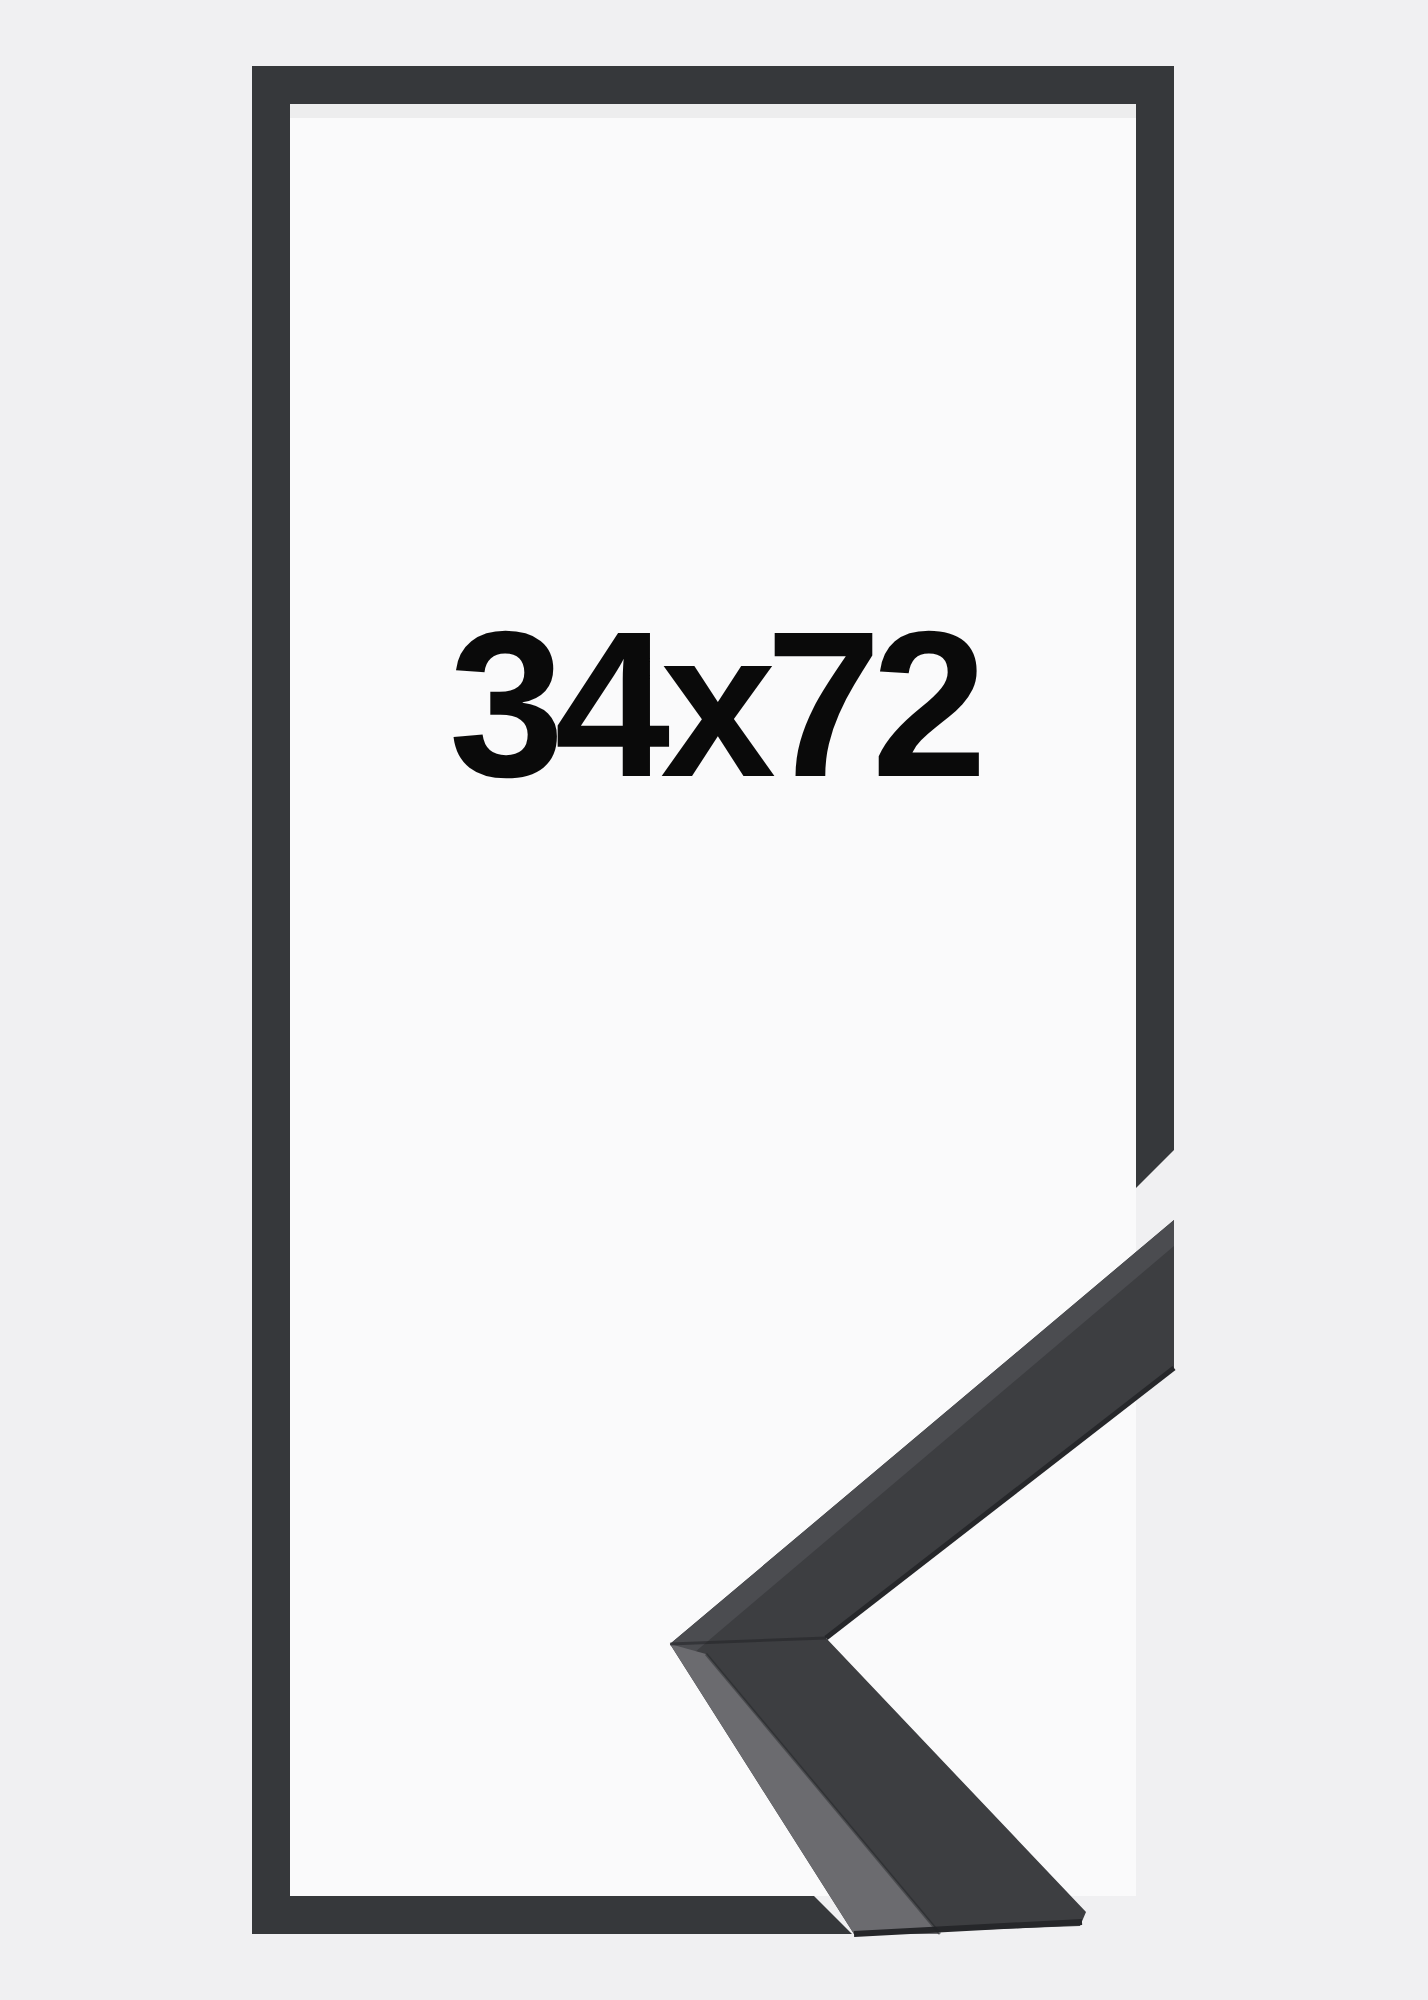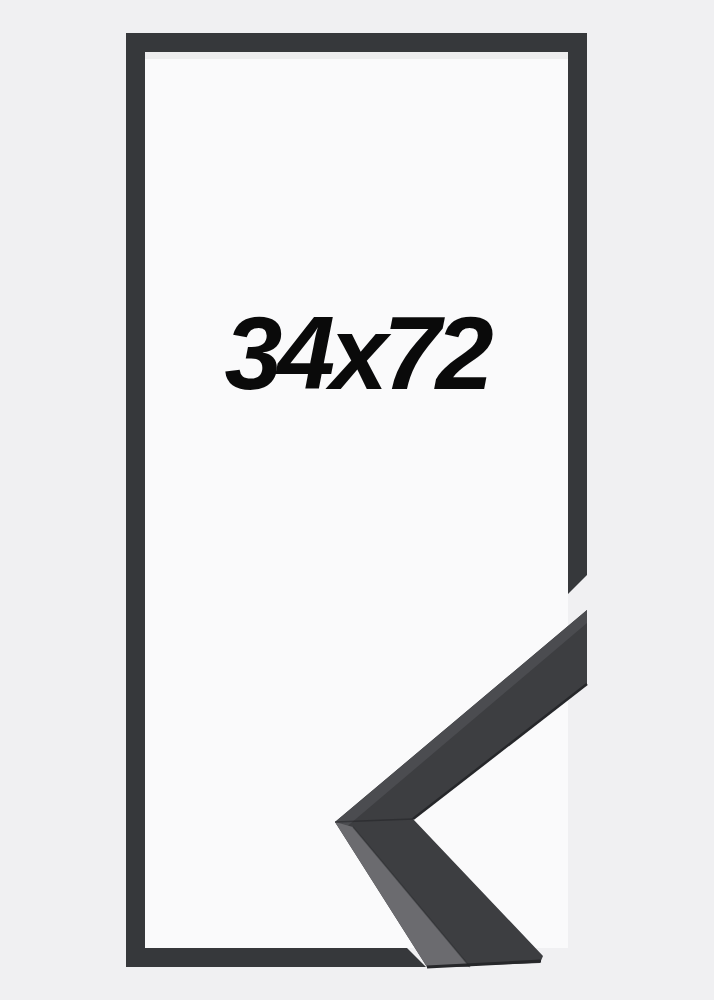--- a/index.html
+++ b/index.html
@@ -7,21 +7,20 @@
     padding: 0;
     width: 714px;
     height: 1000px;
     overflow: hidden;
     font-family: "Liberation Sans", sans-serif;
   }
   .stage {
     position: relative;
     width: 714px;
     height: 917px;
-    font-style: italic;
   }
   .stage svg {
     position: absolute;
     left: 0;
     top: 0;
     display: block;
   }
   .size-label {
     position: absolute;
     left: 145px;

